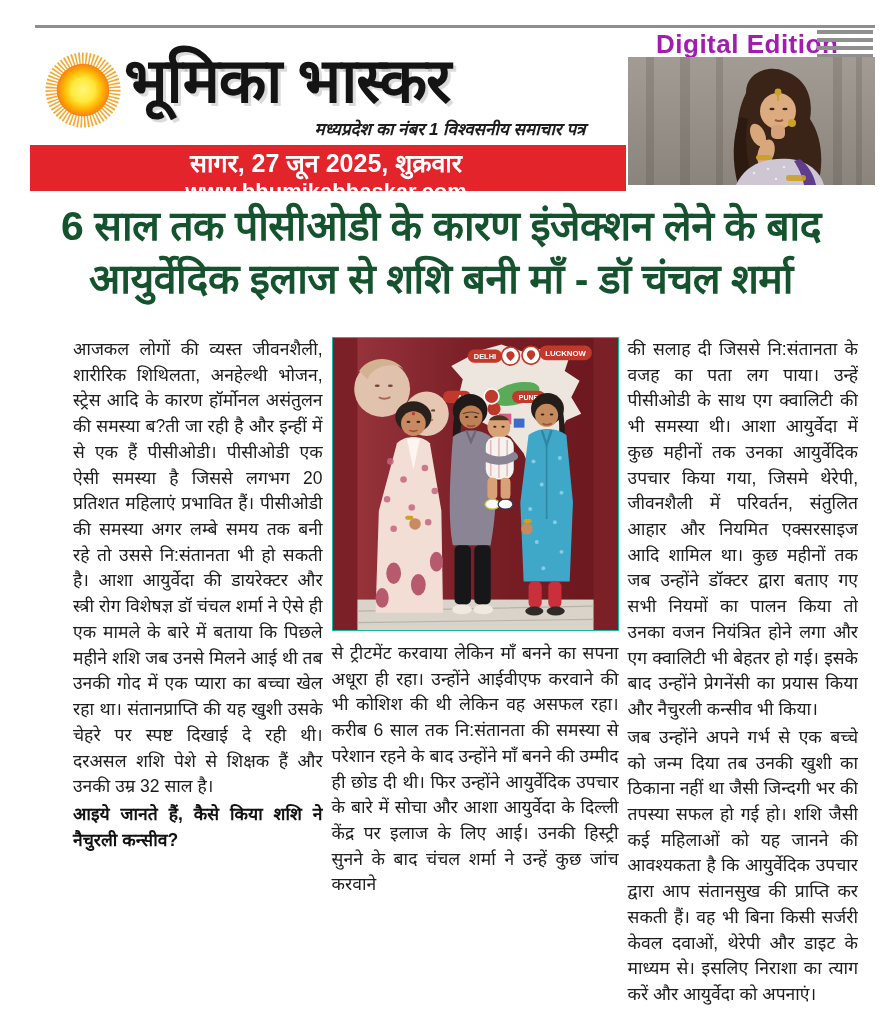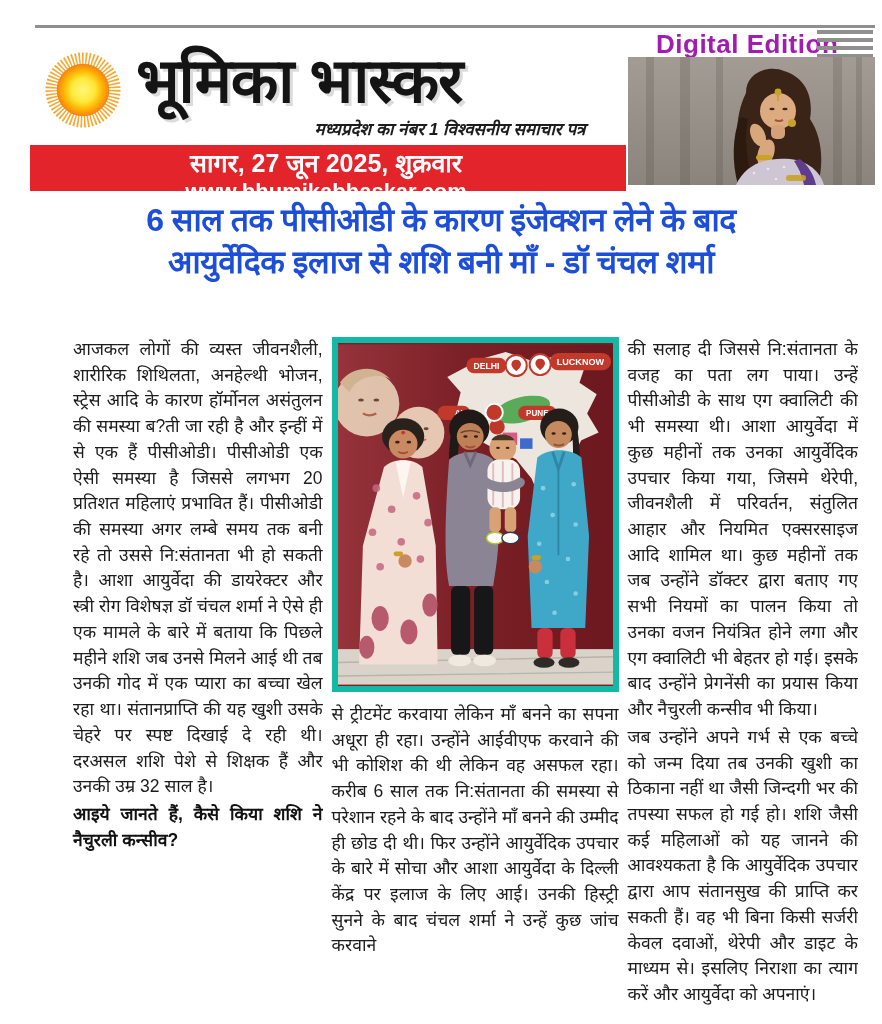--- a/index.html
+++ b/index.html
@@ -8,21 +8,21 @@
     position:relative;width:882px;height:1024px;margin:0 auto;
     background:#ffffff;overflow:hidden;
     font-family:"Liberation Sans","DejaVu Sans",sans-serif;
   }
   
   .top-rule{position:absolute;top:25px;left:35px;width:840px;height:3px;background:#8f8f8f;}
   .sun-logo{position:absolute;left:44px;top:50px;width:78px;height:80px;}
   .np-title{
     position:absolute;left:124px;top:36px;width:480px;
     font-size:62px;font-weight:800;color:#141414;letter-spacing:-1px;
-    text-shadow:3px 3px 0 rgba(0,0,0,0.14);white-space:nowrap;margin-left:12px;
+    text-shadow:3px 3px 0 rgba(0,0,0,0.14);white-space:nowrap;
   }
   .np-tagline{
     position:absolute;left:305px;top:117px;width:290px;text-align:center;
     font-size:17px;font-weight:bold;font-style:italic;color:#1d1d1d;white-space:nowrap;
   }
   .red-banner{
     position:absolute;left:30px;top:145px;width:596px;height:46px;
     display:flex;align-items:center;justify-content:space-between;
     padding:0 18px 0 14px;
   }
@@ -34,36 +34,36 @@
   }
   .hamburger{position:absolute;left:817px;top:30px;width:56px;cursor:pointer;}
   .hamburger .bar{height:4px;background:#8f8f8f;margin-bottom:4px;}
   .promo-photo{
     position:absolute;left:628px;top:57px;width:247px;height:128px;overflow:hidden;
     background:#938d86;
   }
   
   .headline{
     position:absolute;top:200px;left:20px;width:842px;text-align:center;
-    font-weight:800;color:#1d4ed8;font-size:32px;line-height:1.3;letter-spacing:-0.5px;
+    font-weight:800;color:#14532d;font-size:41px;line-height:1.3;letter-spacing:-0.5px;
   }
   
   .columns{
     position:absolute;top:337px;left:28px;width:830px;height:680px;
     display:flex;gap:9px;overflow:hidden;
   }
   .col{color:#1c1c1c;font-size:17.5px;line-height:1.47;text-align:justify;}
   .col-left{width:273px;margin-left:45px;}
   .col-mid{width:287px;}
   .col-right{width:252px;}
   .col p{margin:0 0 2px 0;}
   .subhead{font-weight:800;color:#111;}
   .article-photo{
-    width:287px;height:355px;margin-bottom:10px;background:#7c2027;
-    border:6px solid #14b8a6;
+    width:287px;height:294px;margin-bottom:10px;background:#7c2027;
+    border:1px solid #14b8a6;
   }
   .article-photo svg,.promo-photo svg,.sun-logo svg{display:block;width:100%;height:100%;}
 </style>
 </head>
 <body>
 
 <div class="page">
 
   <div class="top-rule"></div>
 

